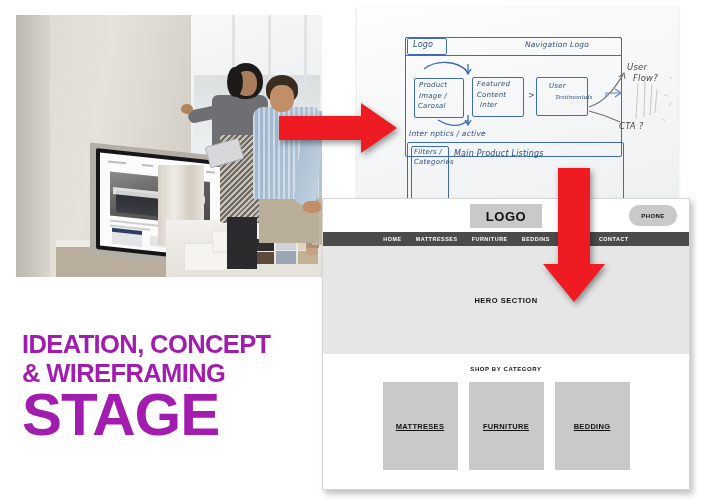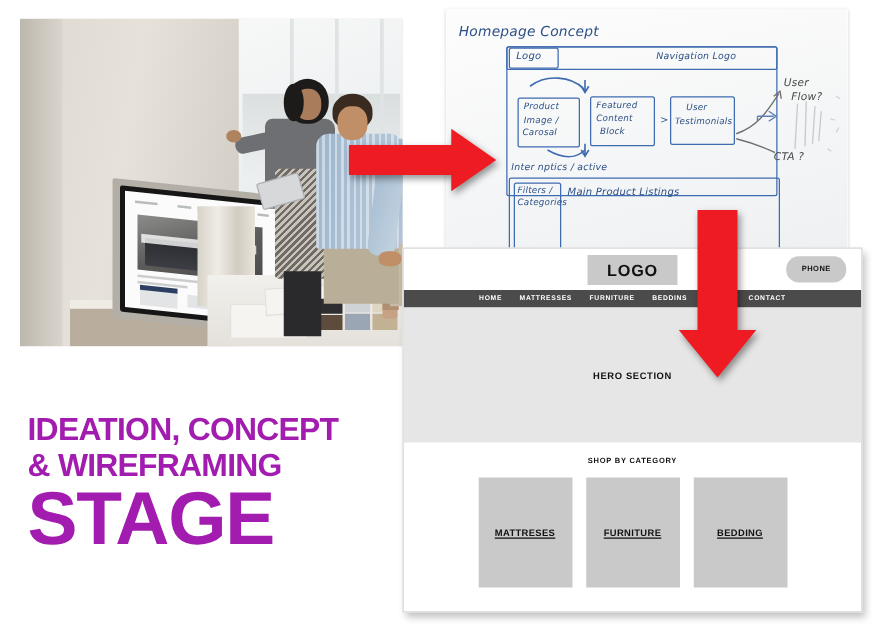--- a/index.html
+++ b/index.html
@@ -208,44 +208,43 @@
     <div class="pr m-shirt"></div>
     <div class="pr m-stripe"></div>
     <div class="pr m-arm"></div>
     <div class="pr m-hand"></div>
     <div class="pr m-hair"></div>
     <div class="pr m-face"></div>
   </div>
 
   <div class="wb">
 
-    <div class="hw wb-title">Homepage Concept</div>
 
     <div class="wb-box" style="left:48px;top:30px;width:215px;height:118px;"></div>
 
     <div class="wb-box" style="left:48px;top:30px;width:215px;height:17px;border-bottom-width:1.4px;"></div>
     <div class="wb-box" style="left:50px;top:31px;width:38px;height:15px;"></div>
     <div class="hw" style="left:56px;top:33px;font-size:8px;">Logo</div>
     <div class="hw" style="left:168px;top:33px;font-size:7.5px;">Navigation Logo</div>
 
     <div class="wb-box" style="left:57px;top:71px;width:48px;height:38px;"></div>
     <div class="hw" style="left:62px;top:74px;font-size:7px;">Product</div>
     <div class="hw" style="left:62px;top:85px;font-size:7px;">Image /</div>
     <div class="hw" style="left:61px;top:95px;font-size:7px;font-style:italic;">Carosal</div>
 
     <div class="wb-box" style="left:115px;top:70px;width:50px;height:38px;"></div>
     <div class="hw" style="left:120px;top:73px;font-size:7px;">Featured</div>
     <div class="hw" style="left:120px;top:84px;font-size:7px;">Content</div>
-    <div class="hw" style="left:123px;top:94px;font-size:7px;">Block</div>
+    <div class="hw" style="left:123px;top:94px;font-size:7px;">Inter</div>
 
     <div class="hw" style="left:171px;top:84px;font-size:8px;">&gt;</div>
 
     <div class="wb-box" style="left:179px;top:70px;width:50px;height:37px;"></div>
     <div class="hw" style="left:192px;top:75px;font-size:7px;">User</div>
-    <div class="hw" style="left:183px;top:86px;font-size:7px;">Testimonials</div>
+    <div class="hw" style="left:198px;top:86px;font-size:7px;font-family:Liberation Serif, serif;">Testimonials</div>
 
     <div class="hw" style="left:52px;top:122px;font-size:7.5px;">Inter nptics / active</div>
     <div class="wb-box" style="left:50px;top:135px;width:215px;height:80px;border-top-width:1.4px;"></div>
     <div class="wb-box" style="left:54px;top:139px;width:36px;height:70px;"></div>
     <div class="hw" style="left:57px;top:141px;font-size:7px;">Filters /</div>
     <div class="hw" style="left:57px;top:151px;font-size:7px;">Categories</div>
     <div class="hw" style="left:97px;top:142px;font-size:8px;">Main Product Listings</div>
 
     <div class="hw dark" style="left:270px;top:55px;font-size:8.5px;color:#4a4a4a;">User</div>
     <div class="hw dark" style="left:276px;top:66px;font-size:8.5px;color:#4a4a4a;">Flow?</div>

